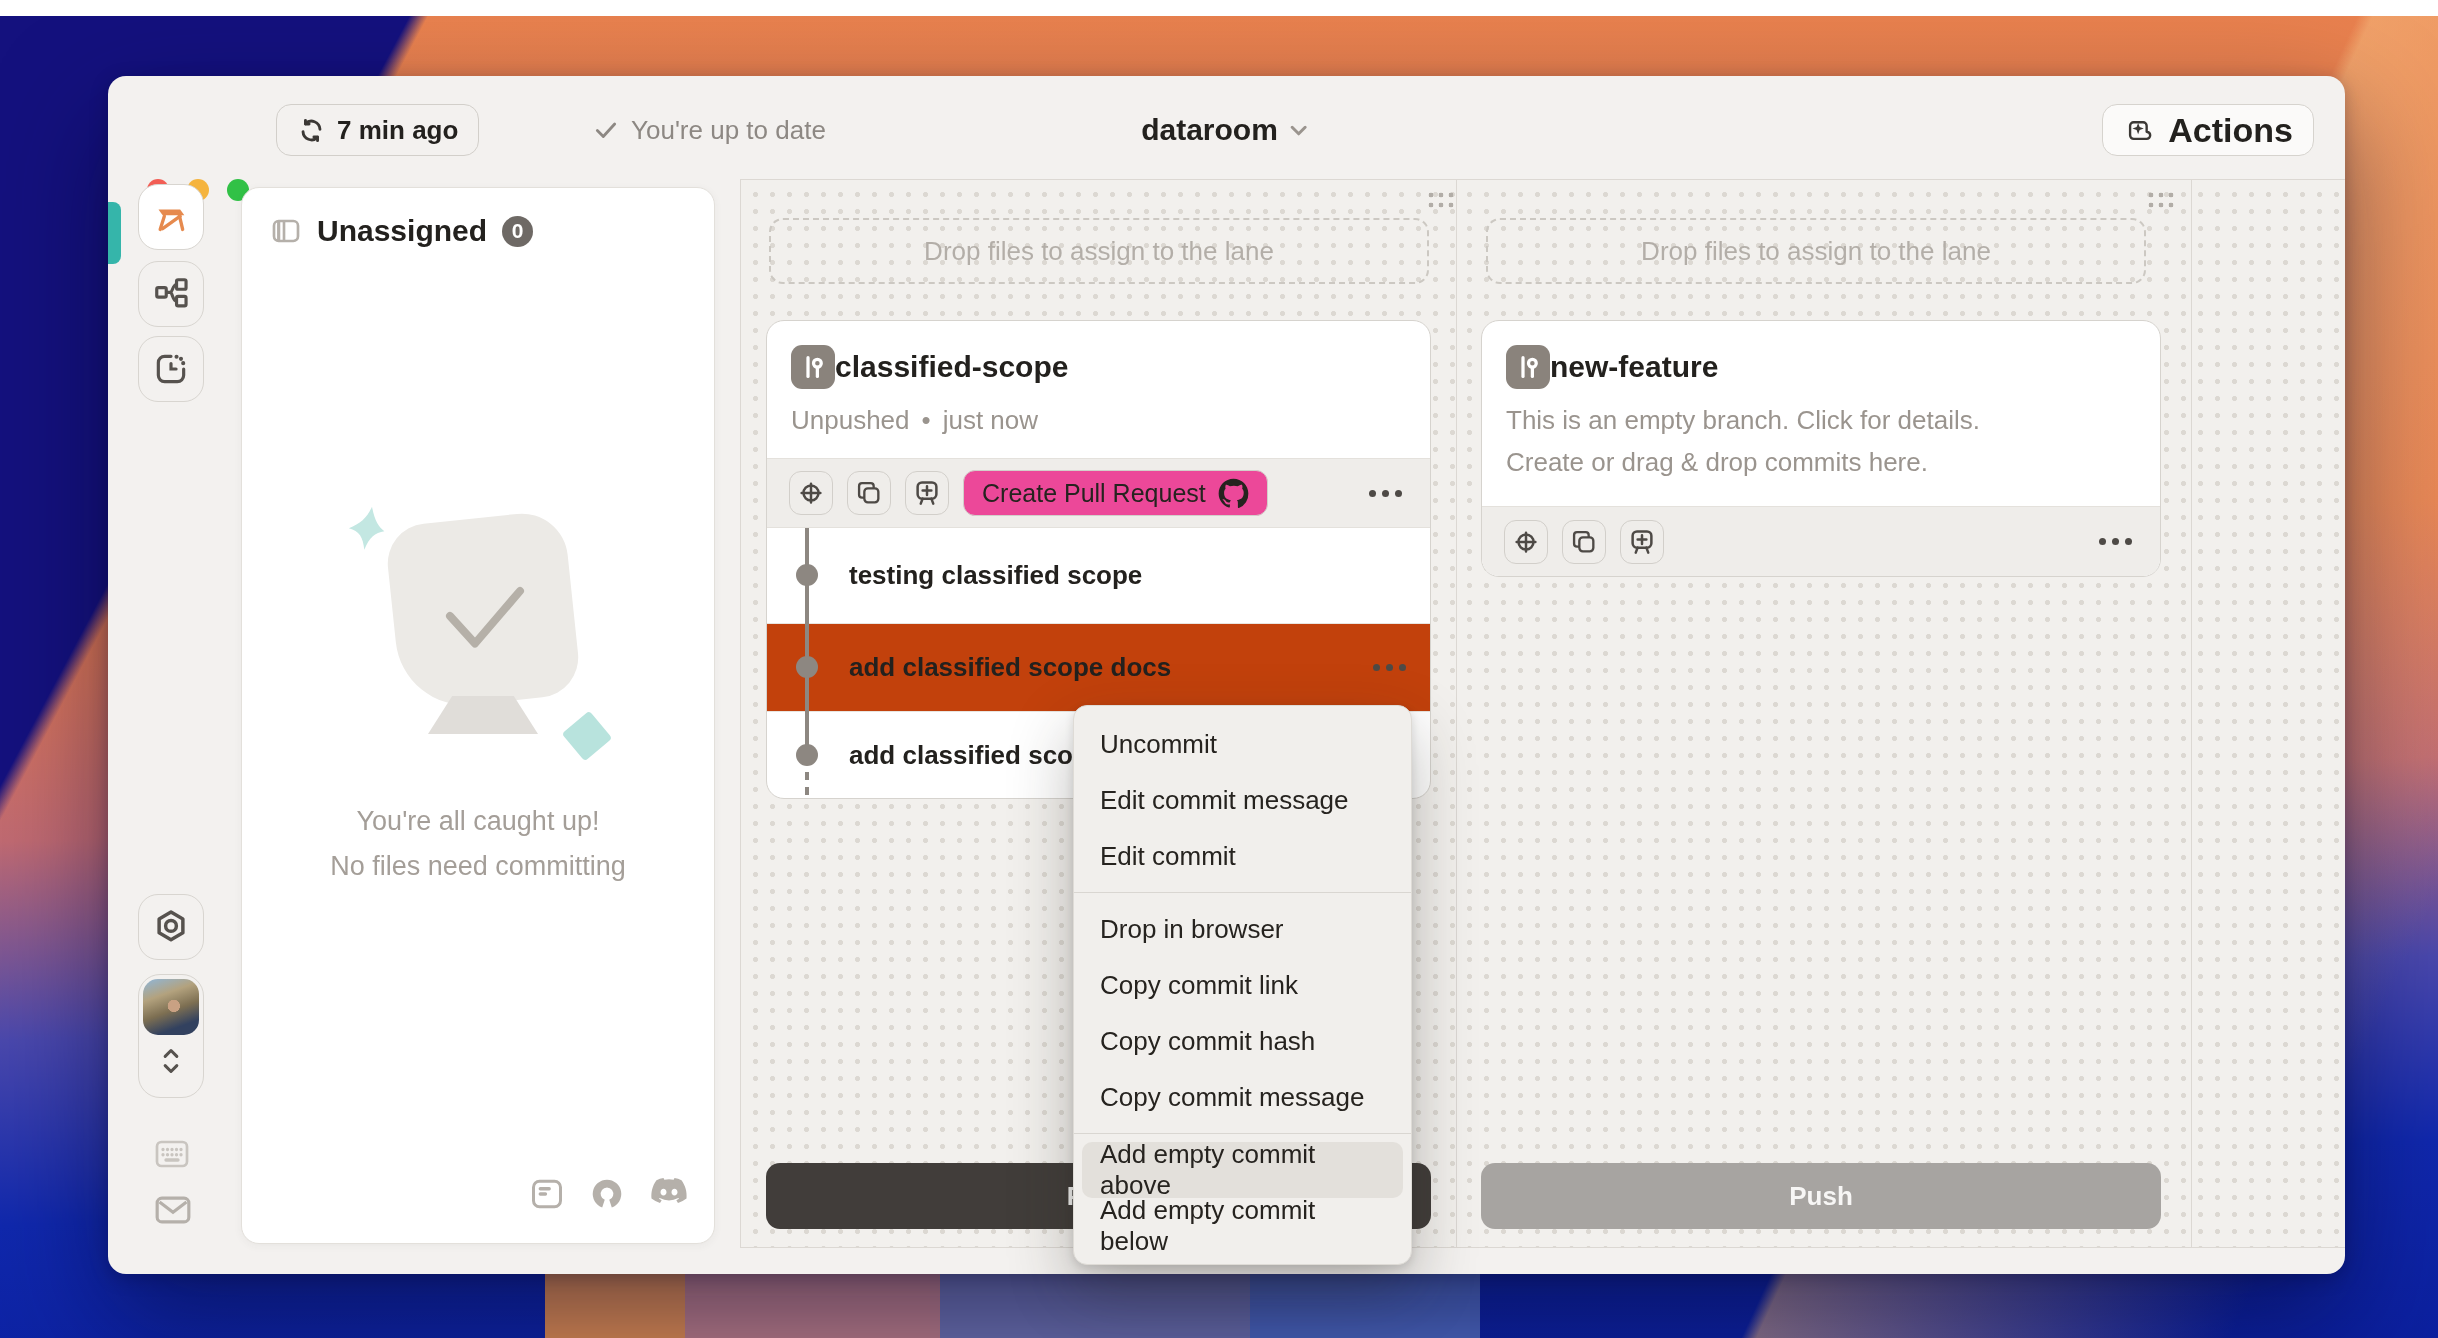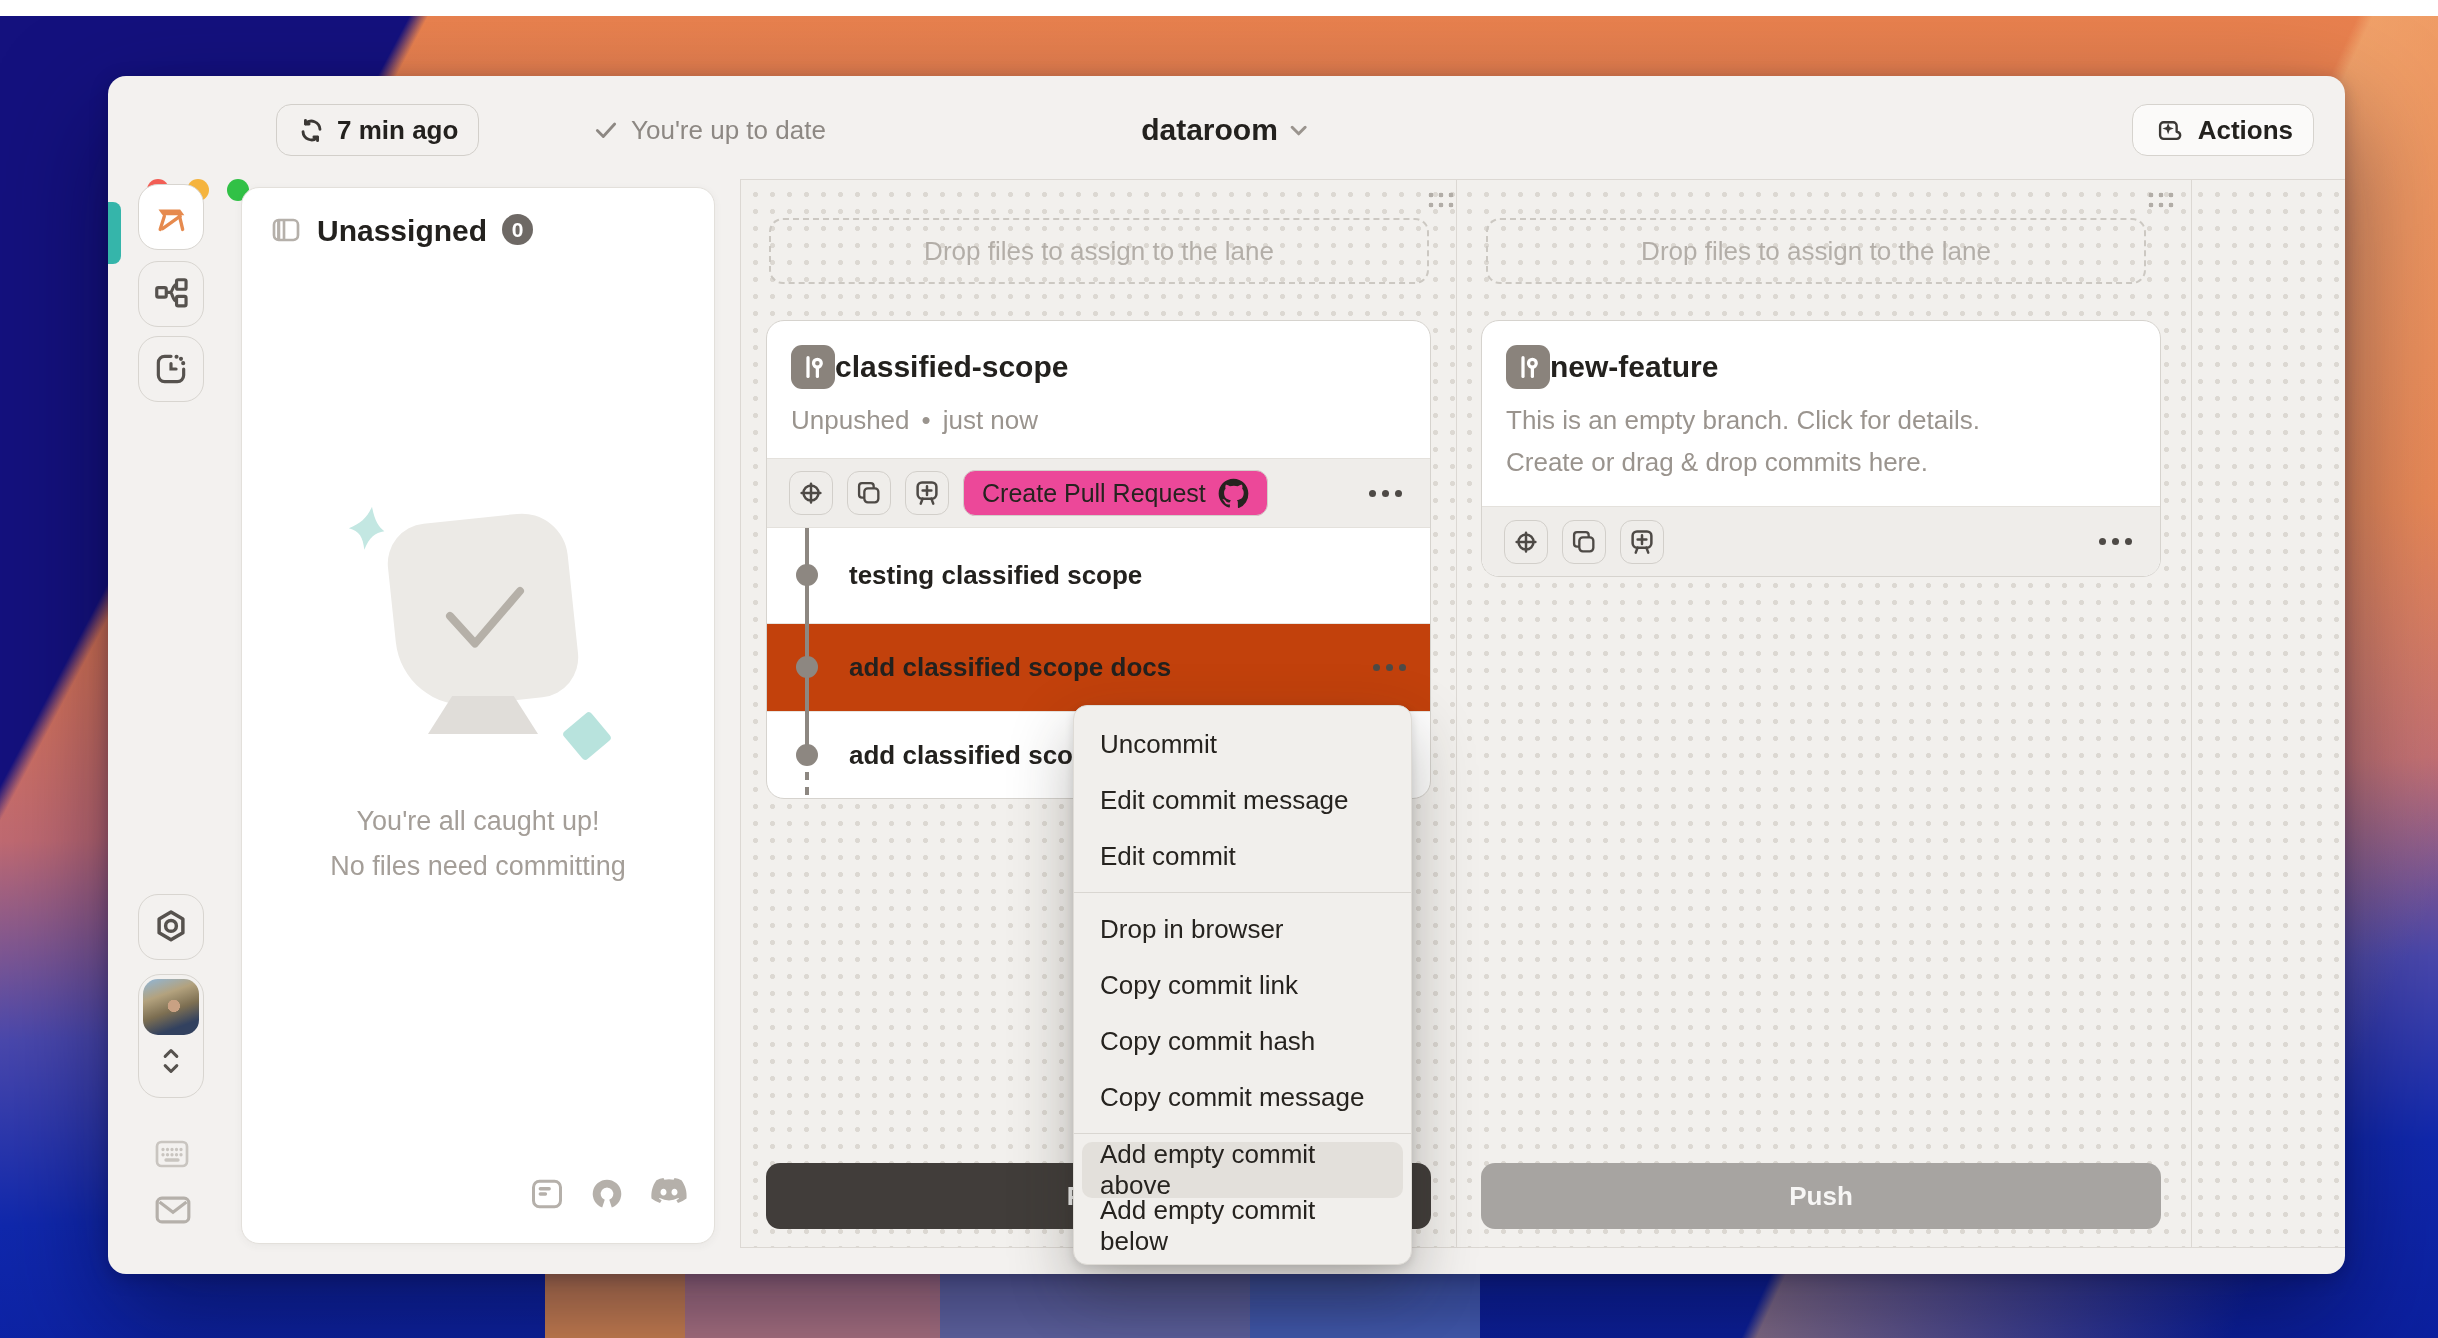--- a/index.html
+++ b/index.html
@@ -42,21 +42,21 @@
   }
   .proj-title {
     position:absolute; left:50%; top:28px; transform:translateX(-50%);
     height:52px; display:flex; align-items:center; gap:8px; cursor:default;
   }
   .proj-title .name { font-size:30px; font-weight:700; color:#23211e; }
   .actions-btn {
     position:absolute; right:31px; top:28px; height:52px; padding:0 20px;
     display:flex; align-items:center; gap:12px;
     border:1.5px solid #d6d3ce; border-radius:15px; background:#fbfaf9;
-    font-size:26px; font-weight:600; color:#23211e;
+    font-size:34px; font-weight:600; color:#23211e;
   }
 
   
   .side-btn {
     position:absolute; left:30px; width:66px; height:66px; border-radius:20px;
     border:1.5px solid #d8d5d0; display:flex; align-items:center; justify-content:center;
     color:#56524e; background:transparent;
   }
   .side-btn.active { background:#ffffff; }
   .teal-pill { position:absolute; left:0; top:126px; width:13px; height:62px; background:#35b5aa; border-radius:0 8px 8px 0; }
@@ -74,21 +74,21 @@
   .ghost-icon { position:absolute; left:46px; color:#c9c5c0; }
   .ghost-icon.kb { top:1063px; }
   .ghost-icon.mail { top:1118px; color:#b5b0aa; }
 
   
   .unassigned {
     position:absolute; left:133px; top:111px; width:474px; height:1057px;
     background:#ffffff; border:1px solid #e3e0db; border-radius:18px;
     box-shadow:0 2px 8px rgba(60,55,50,.05);
   }
-  .unassigned .hdr { display:flex; gap:15px; padding:26px 26px 0 28px; }
+  .unassigned .hdr { display:flex; align-items:center; gap:15px; padding:26px 26px 0 28px; }
   .unassigned .hdr .label { font-size:30px; font-weight:600; color:#23211e; }
   .count-badge {
     width:31px; height:31px; border-radius:50%; background:#6e6965;
     color:#fff; font-size:21px; font-weight:700; display:flex; align-items:center; justify-content:center;
   }
   .empty-wrap { position:absolute; left:0; top:330px; width:100%; text-align:center; }
   .monitor { position:relative; width:210px; height:230px; margin:0 auto; }
   .monitor .screen {
     position:absolute; left:20px; top:0; width:180px; height:185px; background:#eceae6;
     border-radius:40px 46px 40px 70px; transform:rotate(-6deg);

